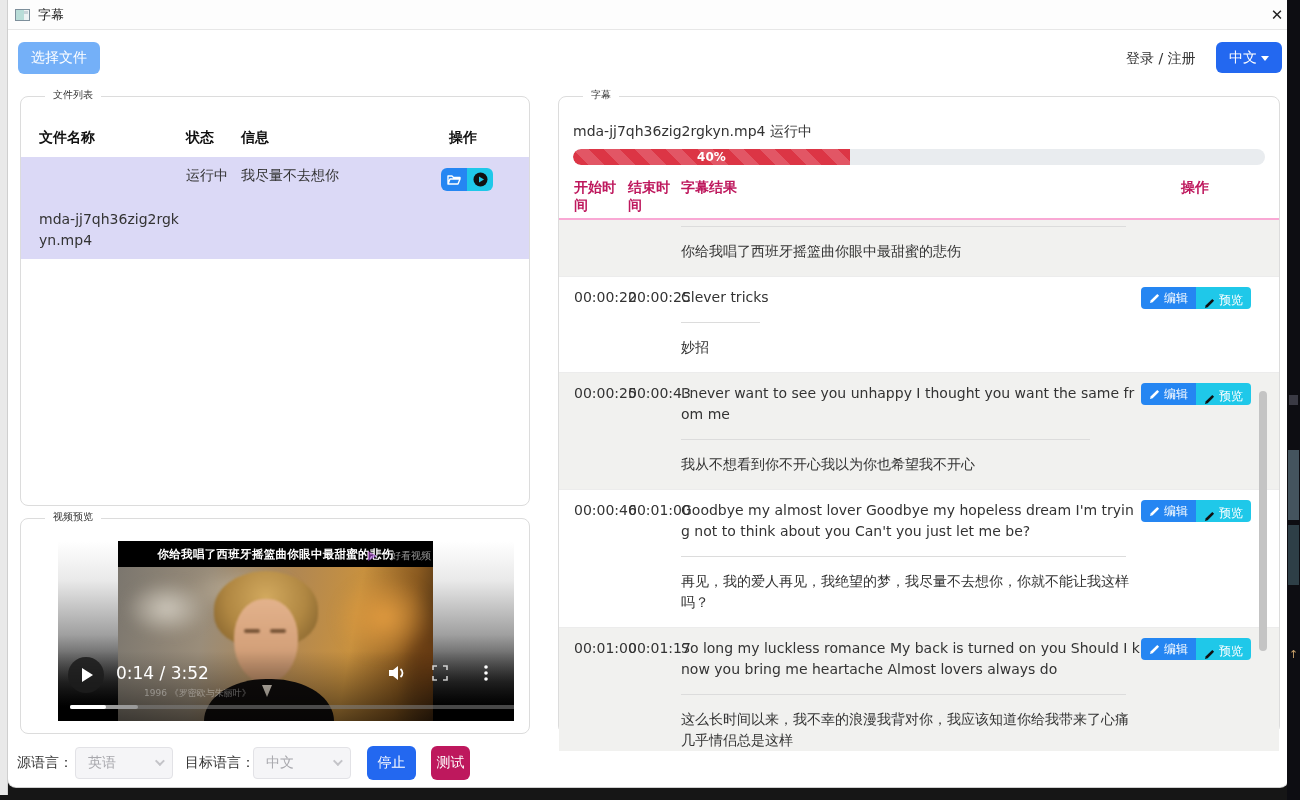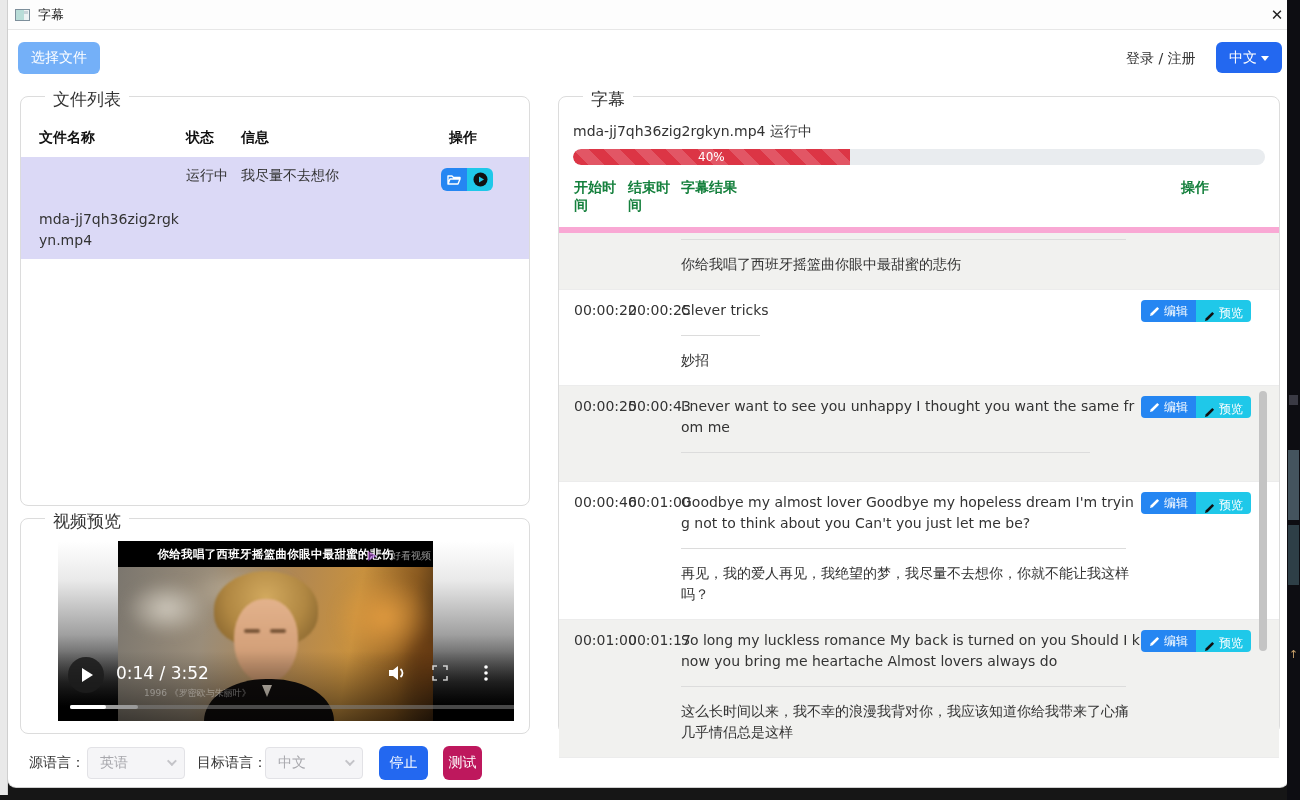--- a/index.html
+++ b/index.html
@@ -26,21 +26,21 @@
 
   
   .btn { border:none; cursor:pointer; color:#fff; font-family:inherit; }
   .select-file-btn { position:absolute; left:10px; top:42px; width:82px; height:32px; background:#74b0f8; border-radius:6px; font-size:14px; }
   .login-link { position:absolute; left:1118px; top:50px; font-size:14px; color:#333; cursor:pointer; }
   .lang-btn { position:absolute; left:1208px; top:42px; width:66px; height:31px; background:#2368f0; border-radius:6px; font-size:14px; }
   .lang-btn .caret { display:inline-block; width:0; height:0; border-left:4px solid transparent; border-right:4px solid transparent; border-top:5px solid #fff; margin-left:4px; vertical-align:1px; }
 
   
   .panel { position:absolute; border:1px solid #dcdcdc; border-radius:8px; background:#fff; }
-  .panel .legend { position:absolute; top:-9px; left:24px; background:#fff; padding:0 8px; font-size:17px; color:#333; }
+  .panel .legend { position:absolute; top:-9px; left:24px; background:#fff; padding:0 8px; font-size:10px; color:#333; }
 
   .file-panel { left:12px; top:96px; width:510px; height:410px; }
   .fp-header { display:grid; grid-template-columns:147px 55px 188px 1fr; padding:0 0 0 18px; margin-top:32px; font-size:14px; font-weight:bold; color:#111; }
   .fp-header .ops-h { padding-left:20px; }
   .fp-row { display:grid; grid-template-columns:147px 55px 188px 1fr; padding:8px 0 8px 18px; margin-top:10px; background:#dbd9f6; font-size:14px; color:#333; align-items:start; line-height:21px; }
   .fp-name { word-break:break-all; width:140px;margin-top:44px; }
   .icon-group { display:flex; margin-left:12px; margin-top:3px; }
   .icon-btn { width:26px; height:23px; display:flex; align-items:center; justify-content:center; cursor:pointer; border:none; }
   .icon-btn.folder { background:#2586f2; border-radius:6px 0 0 6px; }
   .icon-btn.play { background:#1fc8e9; border-radius:0 6px 6px 0; }
@@ -78,40 +78,40 @@
   .menu-dots { left:426px; }
   .seek { position:absolute; left:12px; right:12px; top:54px; height:4px; background:rgba(130,130,130,.55); border-radius:2px; }
   .seek .buffered { position:absolute; left:0; top:0; height:4px; width:15%; background:#9a9a9a; border-radius:2px; }
   .seek .played { position:absolute; left:0; top:0; height:4px; width:8%; background:#fff; border-radius:2px; }
 
   
   .sub-panel { left:550px; top:96px; width:722px; height:638px; }
   .file-status { margin:26px 0 0 14px; font-size:14px; color:#333; }
   .progress { position:relative; margin:8px 14px 0 14px; height:16px; background:#e9ecef; border-radius:8px; overflow:hidden; }
   .progress .fill { position:absolute; left:0; top:0; bottom:0; background:repeating-linear-gradient(45deg,#dc3545 0 11px,#e25665 11px 22px); display:flex; align-items:center; justify-content:center; border-radius:8px 0 0 8px; }
-  .progress .fill span { color:#fff; font-size:12px; font-weight:normal; }
+  .progress .fill span { color:#fff; font-size:12px; font-weight:bold; }
 
   .sub-grid { display:grid; grid-template-columns:54px 53px 460px 108px; padding-left:15px; padding-right:32px; }
-  .sub-header { margin-top:14px; padding-bottom:12px; font-size:14px; font-weight:bold; color:#15803d; border-bottom:6px solid #f9a8d4; }
+  .sub-header { margin-top:14px; padding-bottom:3px; font-size:14px; font-weight:bold; color:#be185d; border-bottom:2px solid #f9a8d4; }
   .sub-header .h-ops { text-align:center; }
   .sub-rows { height:531px; overflow:hidden; }
   .sub-row { font-size:14px; color:#333; line-height:21px; border-bottom:1px solid #ececec; padding-top:10px; padding-bottom:14px; }
   .sub-row.gray { background:#f1f1ef; }
   .sub-row.partial { padding-top:6px; }
   .en { word-break:break-all; }
   .divider { border:none; border-top:1px solid #dcdcdc; margin:14px 0; }
   .zh { }
   .row-btns { display:flex; justify-content:flex-start; }
   .mini-btn { height:22px; display:flex; align-items:center; gap:4px; padding:0 8px; font-size:12px; color:#fff; cursor:pointer; border:none; white-space:nowrap; }
   .mini-btn.edit { background:#2586f2; border-radius:4px 0 0 4px; }
   .mini-btn.preview { background:#1fc8e9; border-radius:0 4px 4px 0;align-items:flex-end; }
   .scroll-thumb { position:absolute; left:700px; top:294px; width:8px; height:260px; background:#c4c4c4; border-radius:4px; }
 
   
-  .bottom-bar { position:absolute; left:12px; top:745px; width:1280px; height:42px; }
+  .bottom-bar { position:absolute; left:0; top:745px; width:1280px; height:42px; }
   .bb-label { position:absolute; top:9px; font-size:14px; color:#333; }
   .src-label { left:9px; }
   .tgt-label { left:177px; }
   .fake-select { position:absolute; top:2px; width:98px; height:32px; background:#f5f5f7; border:1px solid #e2e2e6; border-radius:4px; display:flex; align-items:center; padding-left:12px; font-size:14px; color:#a8a8ad; cursor:default; }
   .src-select { left:67px;text-align:center; }
   .tgt-select { left:245px; }
   .fake-select .chev { position:absolute; right:10px; top:11px; width:7px; height:7px; border-right:2px solid #c4c4c8; border-bottom:2px solid #c4c4c8; transform:rotate(45deg) translateY(-2px); }
   .stop-btn { position:absolute; left:359px; top:1px; width:49px; height:34px; background:#2368f0; border-radius:6px; font-size:14px; }
   .test-btn { position:absolute; left:423px; top:1px; width:39px; height:34px; background:#be185d; border-radius:6px; font-size:14px; }
 </style>
@@ -264,20 +264,21 @@
               <span>预览</span>
             </button>
           </div>
         </div>
         <div class="sub-grid sub-row gray">
           <div>00:00:25</div>
           <div>00:00:43</div>
           <div>
             <div class="en">I never want to see you unhappy I thought you want the same from me</div>
             <hr class="divider" style="width: 408.7px;">
+            <div class="zh">我从不想看到你不开心我以为你也希望我不开心</div>
           </div>
           <div class="row-btns">
             <button class="mini-btn edit">
               <svg width="11" height="11" viewBox="0 0 12 12">
                 <path d="M1 11 L2 8 L9 1 L11 3 L4 10 Z" fill="#fff"></path>
               </svg>
               <span>编辑</span>
             </button>
             <button class="mini-btn preview">
               <svg width="11" height="11" viewBox="0 0 12 12">

